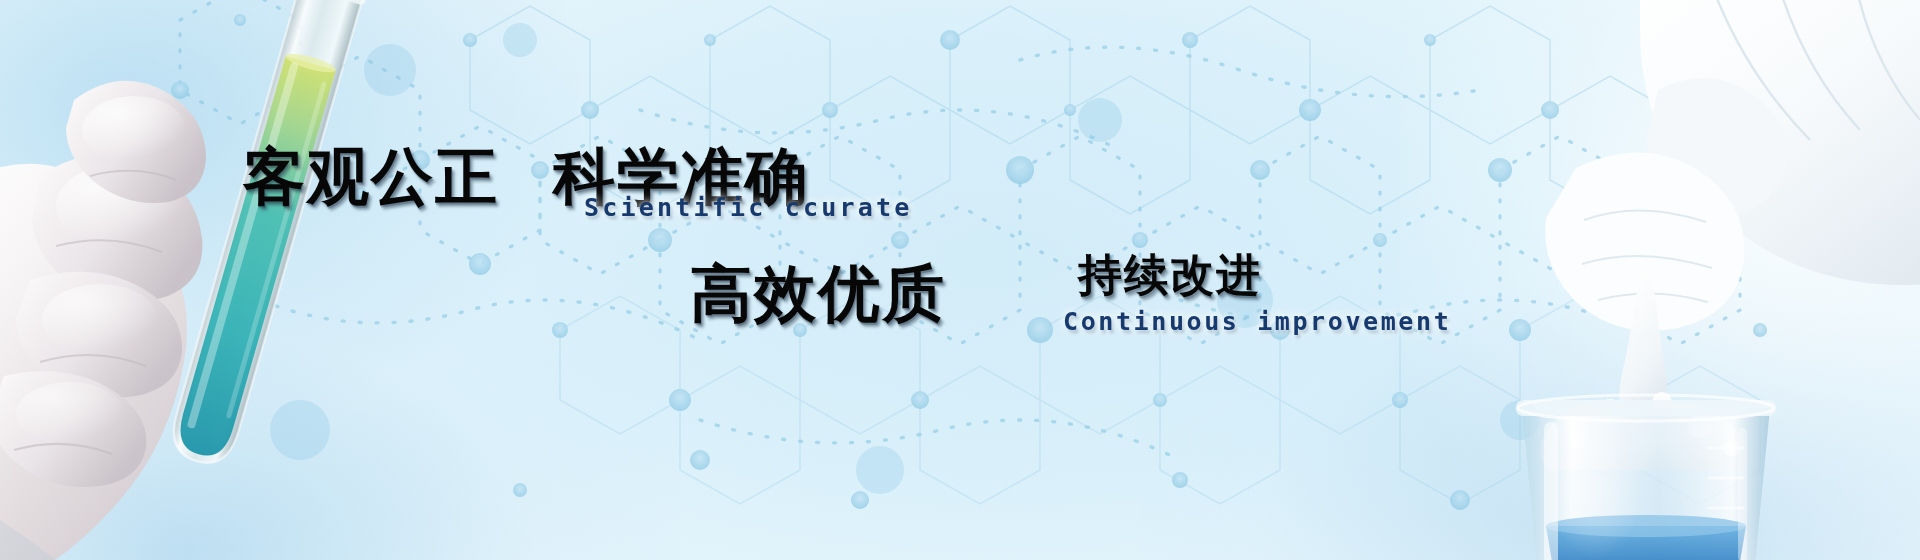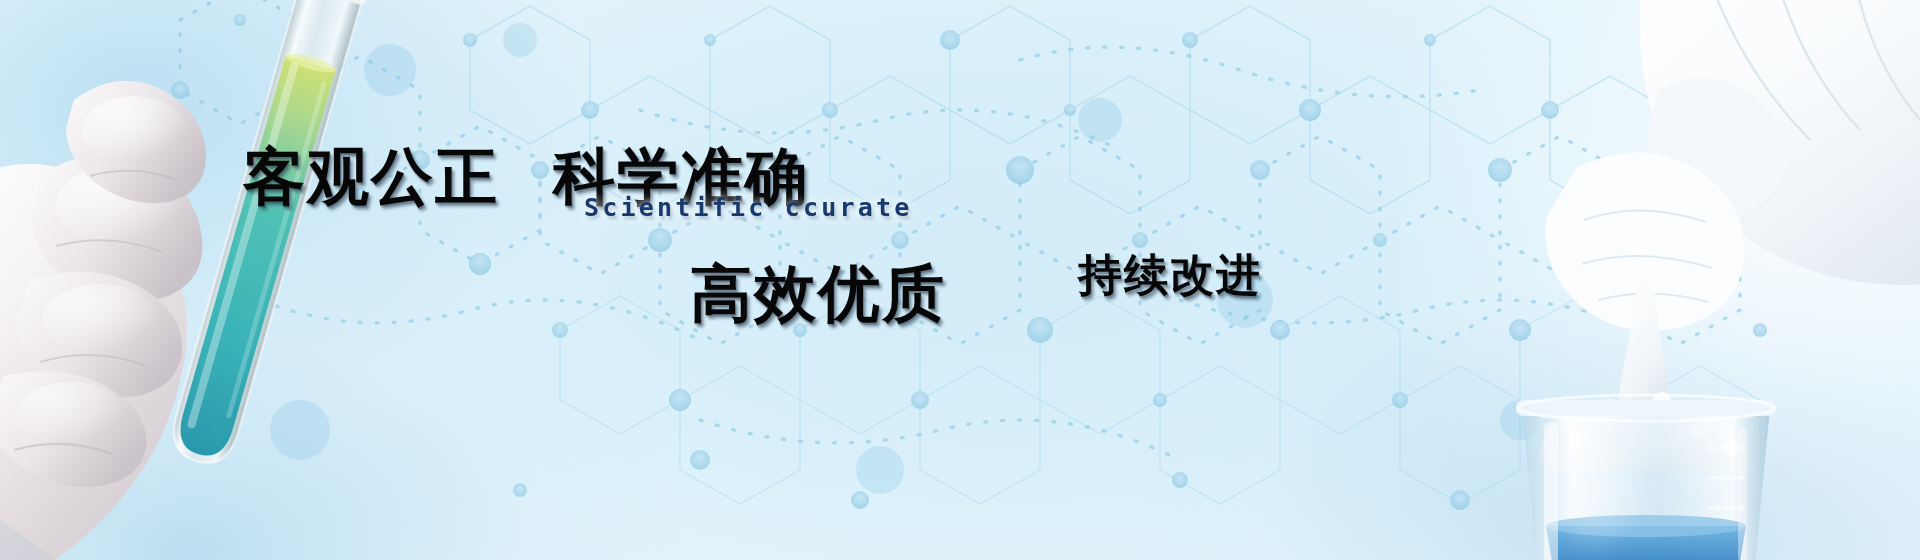--- a/index.html
+++ b/index.html
@@ -397,15 +397,16 @@
   <div id="headline">
 
     <div class="cn" id="cn-1">客观公正</div>
 
     <div class="cn" id="cn-2">科学准确</div>
     <div class="en" id="en-2">Scientific ccurate</div>
 
     <div class="cn" id="cn-3">高效优质</div>
 
     <div class="cn" id="cn-4">持续改进</div>
+    <div class="en" id="en-4">Continuous improvement</div>
   </div>
 
 </div>
 
 </body></html>

